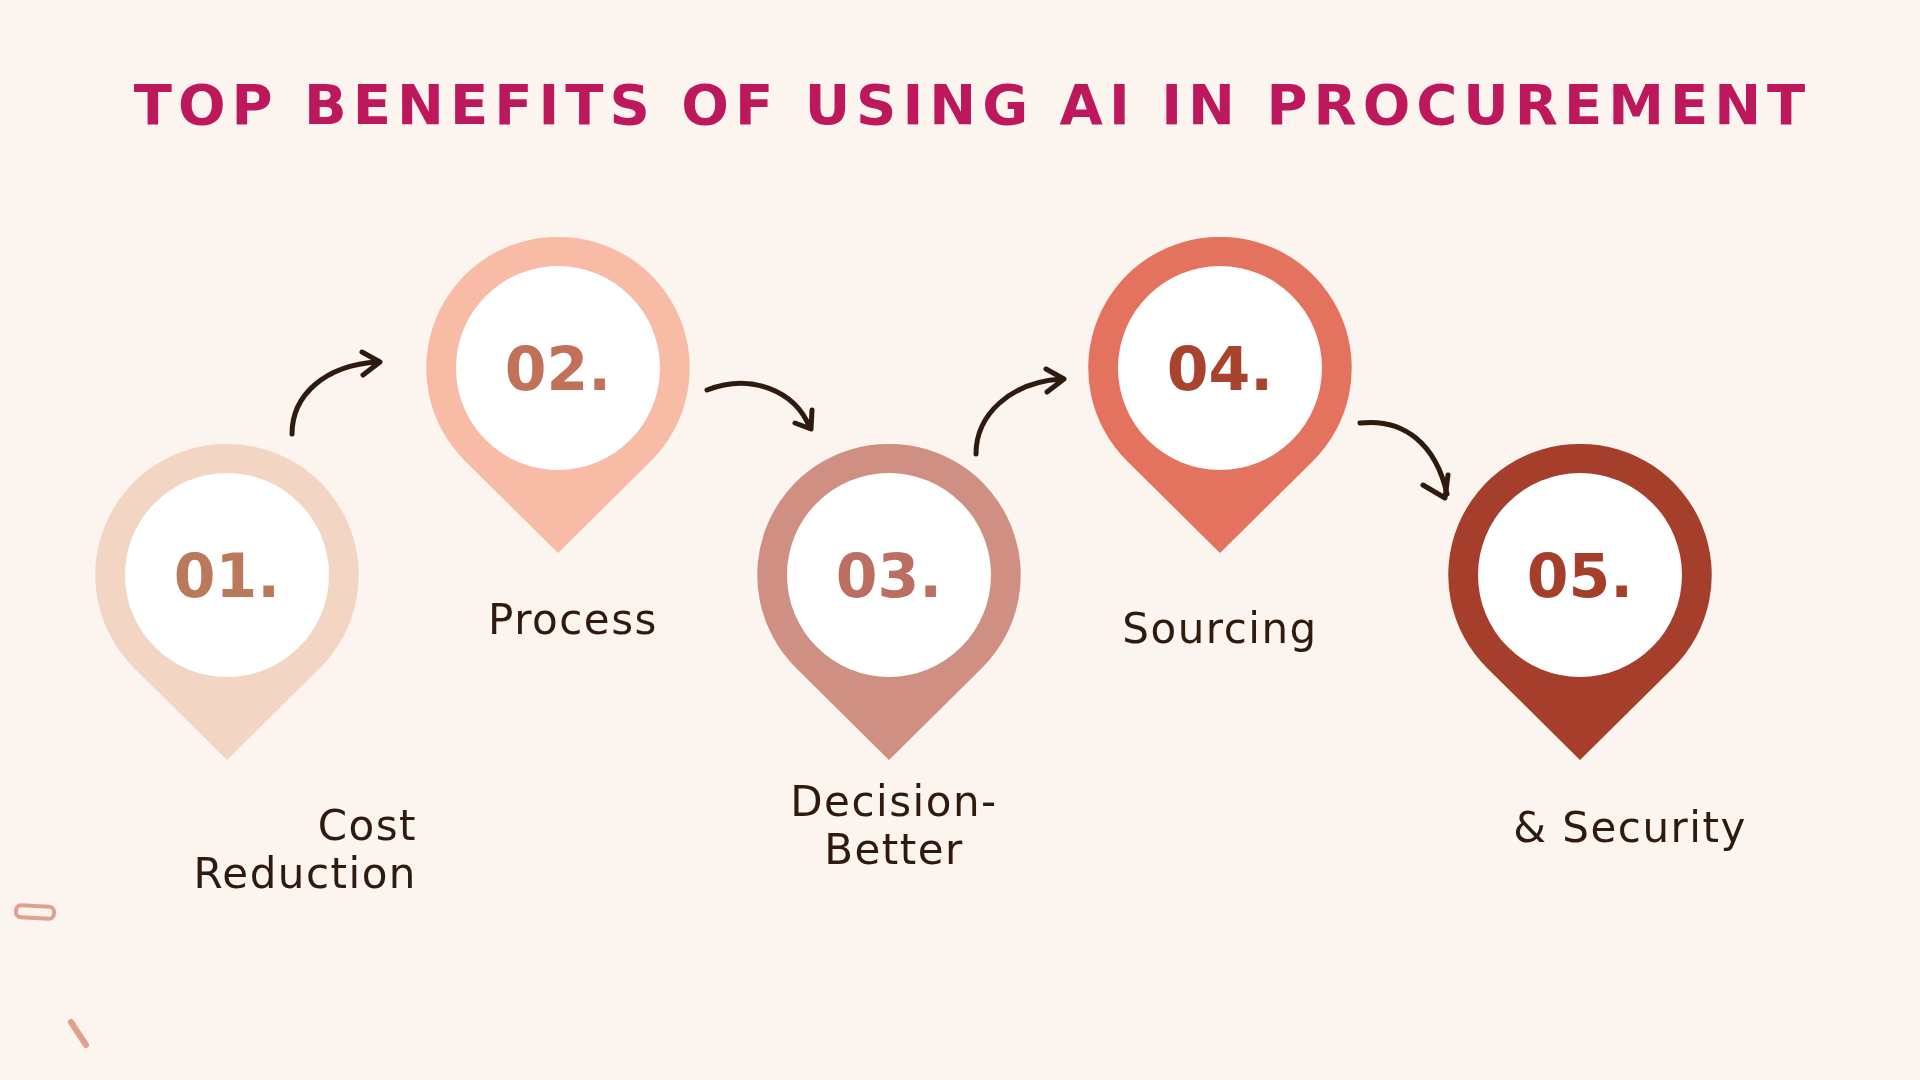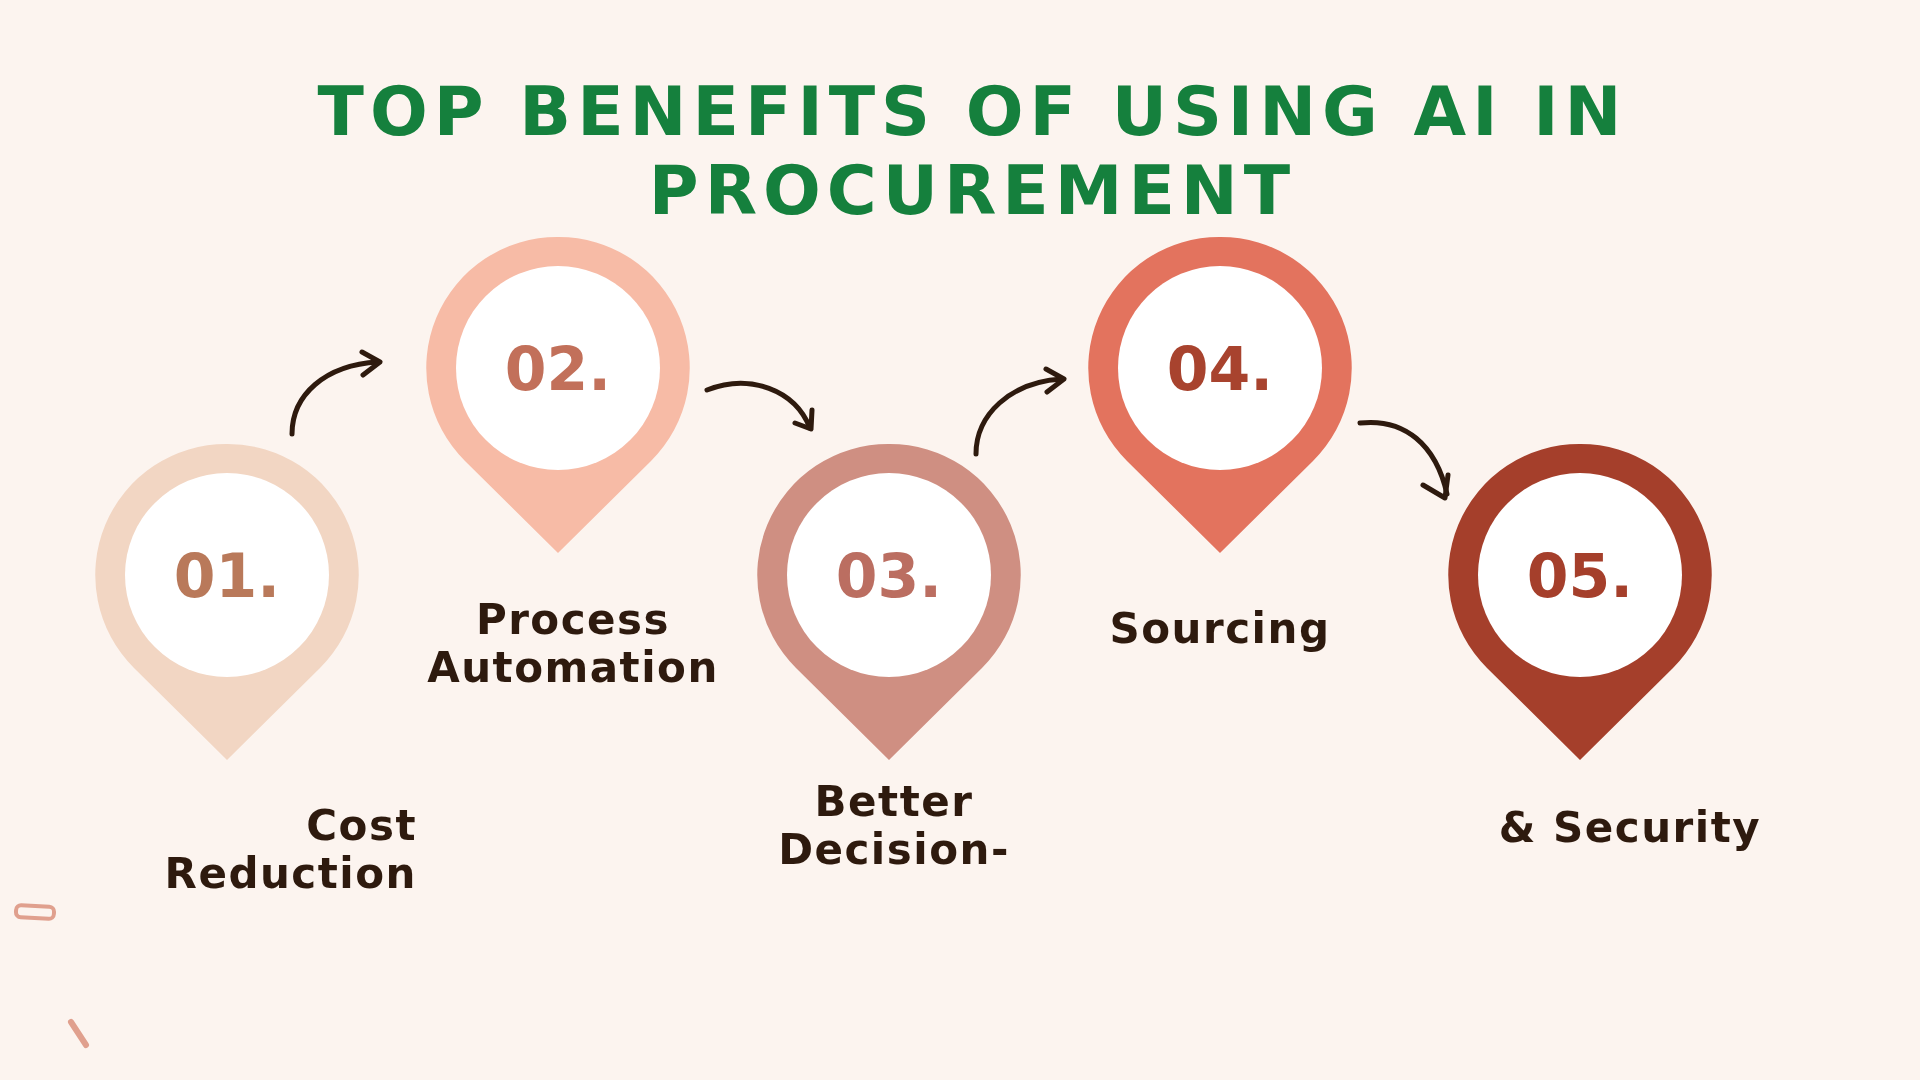--- a/index.html
+++ b/index.html
@@ -7,29 +7,29 @@
     width:1920px; height:1080px; overflow:hidden;
     background:#fcf4ef;
     position:relative;
     font-family:"DejaVu Sans", sans-serif;
     color:#2e1a0e;
   }
   .title {
     position:absolute; left:0; width:1920px; top:72px;
     text-align:center;
     font-family:"DejaVu Sans", sans-serif;
-    font-weight:bold; font-size:68px; letter-spacing:6px;
-    color:#15803d;
+    font-weight:bold; font-size:56px; letter-spacing:6px;
+    color:#be185d;
     padding-left:25px; box-sizing:border-box;
   }
   svg.stage { position:absolute; left:0; top:0; }
   .label {
     position:absolute; text-align:center;
     font-family:"DejaVu Sans", sans-serif;
-    font-weight:bold; font-size:42px; line-height:48px;
+    font-weight:normal; font-size:42px; line-height:48px;
     color:#2e1a0e; width:360px;
     letter-spacing:1.5px;
   }
   .num {
     font-family:"DejaVu Sans", sans-serif;
     font-weight:bold; font-size:60px;
   }
 </style>
 </head>
 <body>
@@ -92,24 +92,23 @@
     <line x1="71" y1="1022" x2="86" y2="1045" stroke="#e0a08e" stroke-width="6" stroke-linecap="round"></line>
   </g>
 </svg>
 
 <div class="label" style="left:57px; top:802px;text-align:right;">
   <div>Cost</div>
   <div>Reduction</div>
 </div>
 <div class="label" style="left:393px; top:596px;">
   <div>Process</div>
-  <div>Automation</div>
 </div>
 <div class="label" style="left:714px; top:778px;">
+  <div>Decision-</div>
   <div>Better</div>
-  <div>Decision-</div>
 </div>
 <div class="label" style="left:1040px; top:605px;">
   <div>Sourcing</div>
 </div>
 <div class="label" style="left:1450px; top:804px; width:360px;">
   <div>&amp; Security</div>
 </div>
 
 </body></html>

